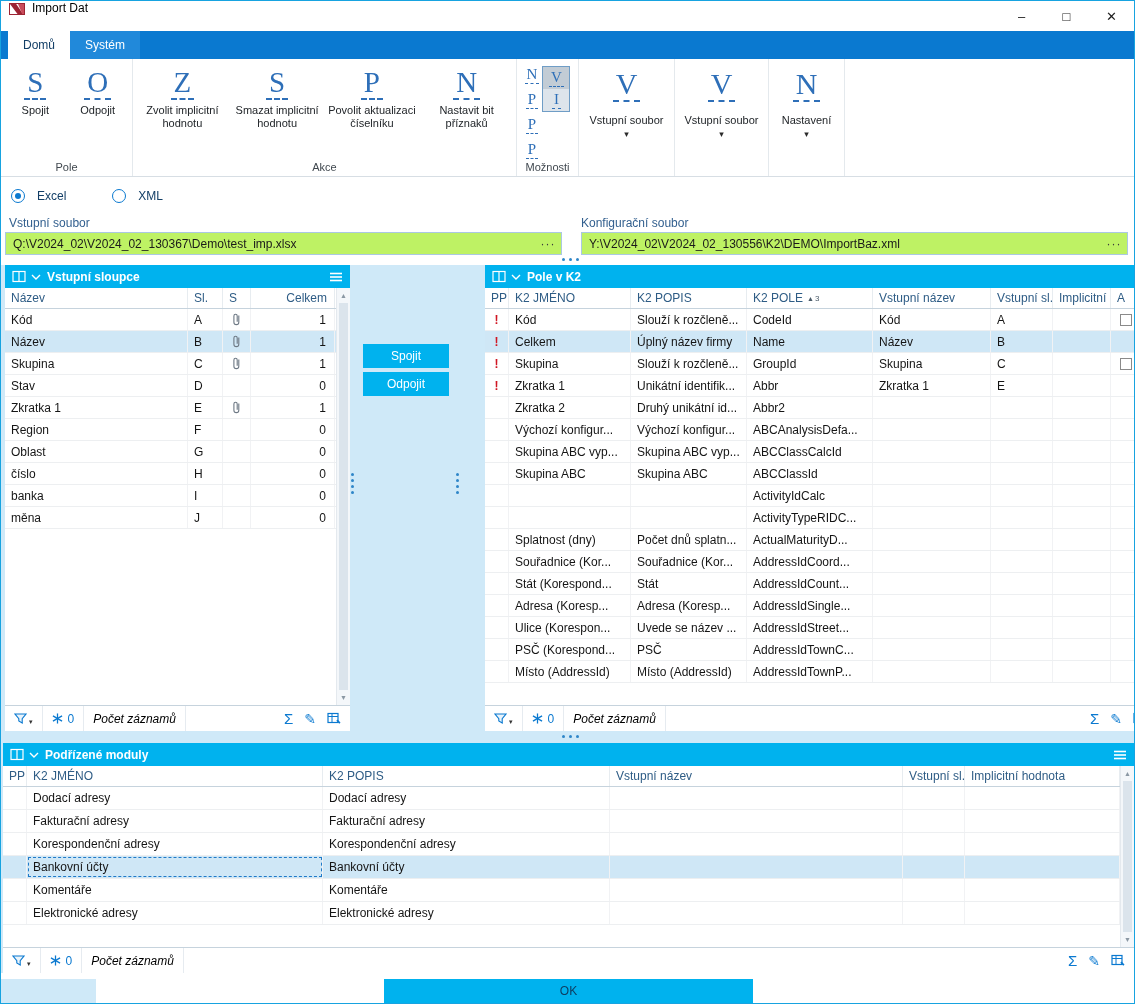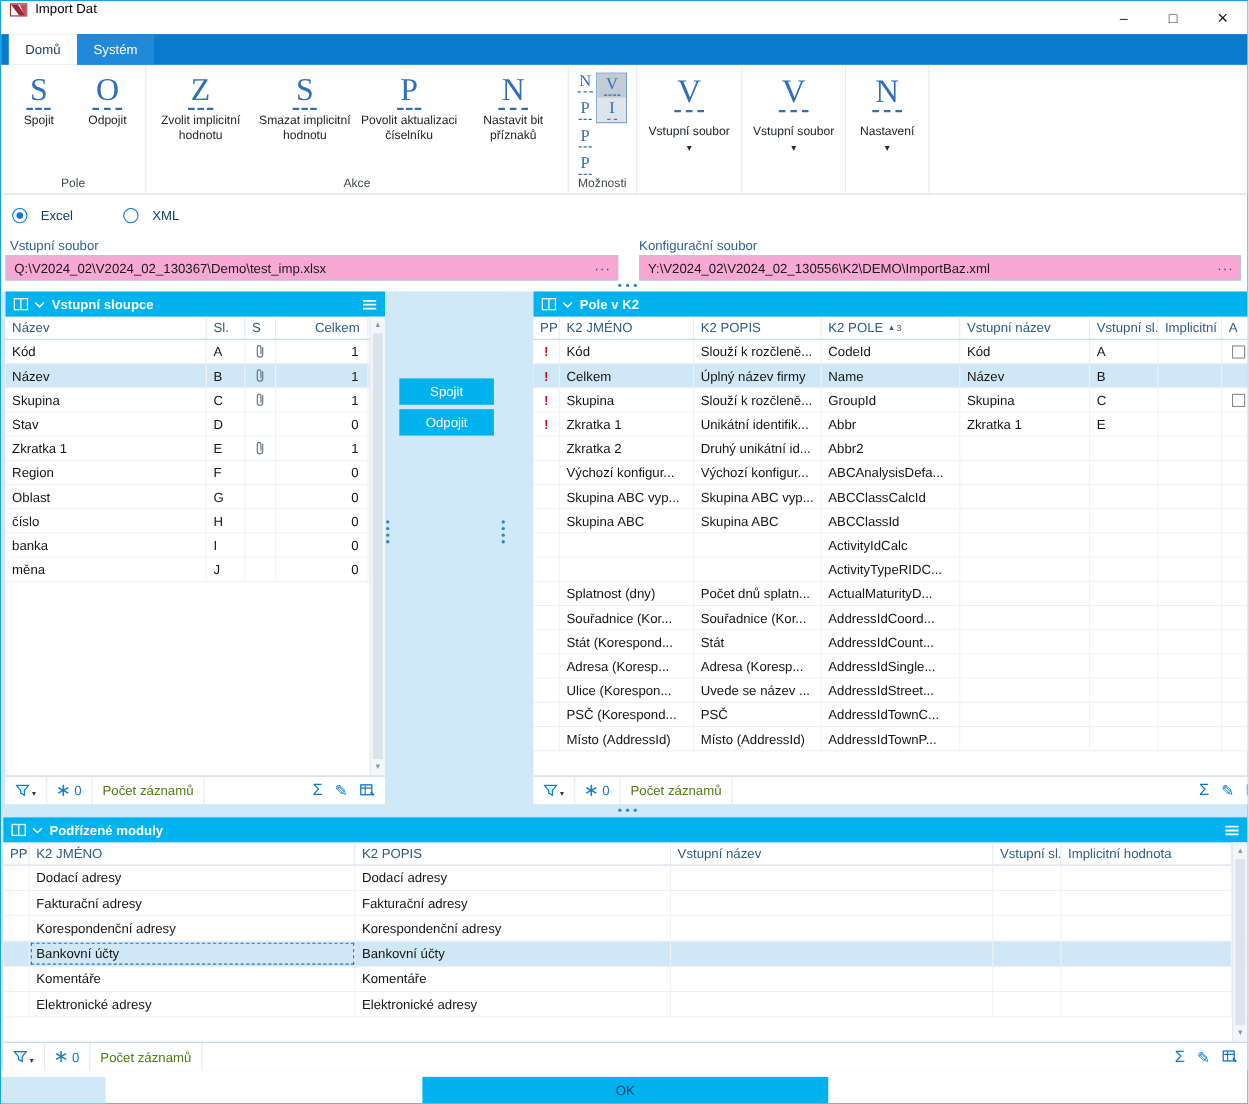--- a/index.html
+++ b/index.html
@@ -51,21 +51,21 @@
   .radio-item{display:flex;align-items:center;margin-left:10px;}
   .radio-item.xml{margin-left:46px;}
   .radio{width:14px;height:14px;border-radius:50%;border:1px solid #0a79d0;background:#fff;display:flex;align-items:center;justify-content:center;}
   .radio.checked::after{content:"";width:6px;height:6px;border-radius:50%;background:#0a79d0;}
   .radio-label{margin-left:12px;color:#123e66;}
 
   
   .file-label{position:absolute;font-size:12px;color:#33608f;}
   .l-in{left:8px;top:215px;}
   .l-cfg{left:580px;top:215px;}
-  .file-field{position:absolute;top:231px;height:23px;border:1px solid #abc8e2;background:#f9a8d4;display:flex;align-items:center;}
+  .file-field{position:absolute;top:231px;height:23px;border:1px solid #abc8e2;background:#bef264;display:flex;align-items:center;}
   .f-in{left:4px;width:557px;}
   .f-cfg{left:580px;width:547px;}
   .file-value{flex:1;padding-left:7px;white-space:nowrap;overflow:hidden;color:#1a1a1a;}
   .browse{width:26px;text-align:center;color:#3c3c3c;letter-spacing:1px;}
 
   
   .main-bg{position:absolute;left:0;top:264px;width:1135px;height:478px;background:#cfe9f8;}
   .bottom-bg{position:absolute;left:0;top:742px;width:1135px;height:230px;background:#cfe9f8;}
   .panel{position:absolute;background:#fff;}
   .p-left{left:4px;top:264px;width:345px;height:466px;}
@@ -96,21 +96,21 @@
 
   .vscroll{position:absolute;top:23px;bottom:26px;right:0;width:14px;background:#f4f7fa;border-left:1px solid #e4e9ee;}
   .vs-btn{position:absolute;left:0;width:100%;height:13px;display:flex;align-items:center;justify-content:center;font-size:7px;color:#8b98a4;}
   .vs-up{top:1px;}.vs-down{bottom:1px;}
   .vs-thumb{position:absolute;left:2px;right:2px;background:#dbe4ec;display:flex;flex-direction:column;align-items:center;justify-content:center;gap:2px;}
 
   .statusbar{position:absolute;left:0;right:0;bottom:0;height:26px;background:#fff;border-top:1px solid #c6d3dd;display:flex;align-items:center;}
   .sb-item{height:100%;display:flex;align-items:center;padding:0 9px;border-right:1px solid #e6ebf0;}
   .sb-caret{font-size:7px;color:#333;margin-left:2px;align-self:flex-end;margin-bottom:5px;}
   .sb-zero{margin-left:5px;color:#0a79d0;}
-  .sb-label{color:#4d7c0f;}
+  .sb-label{color:#000000;font-style:italic;}
   .sb-right{margin-left:auto;display:flex;align-items:center;gap:11px;padding-right:9px;}
   .sb-sum{color:#0a79d0;font-size:15px;}
   .sb-pencil{color:#0a79d0;font-size:14px;}
 
   
   .middle{position:absolute;left:349px;top:264px;width:111px;height:466px;background:#cfe9f8;}
   .mid-btn{position:absolute;left:13px;width:86px;height:24px;background:#00b2ee;color:#fff;display:flex;align-items:center;justify-content:center;font-size:12px;}
   .m-spojit{top:79px;}.m-odpojit{top:107px;}
 
   

